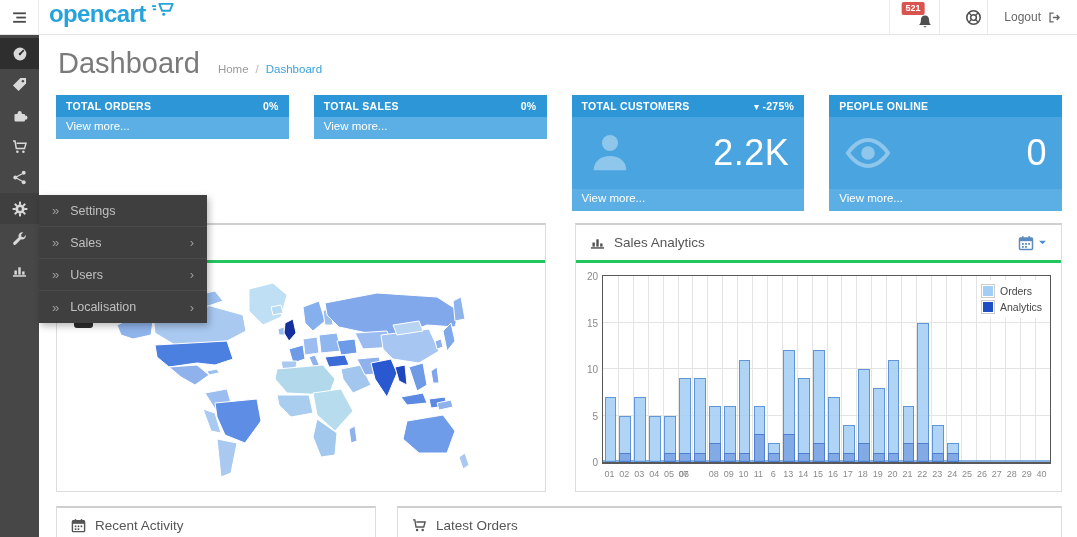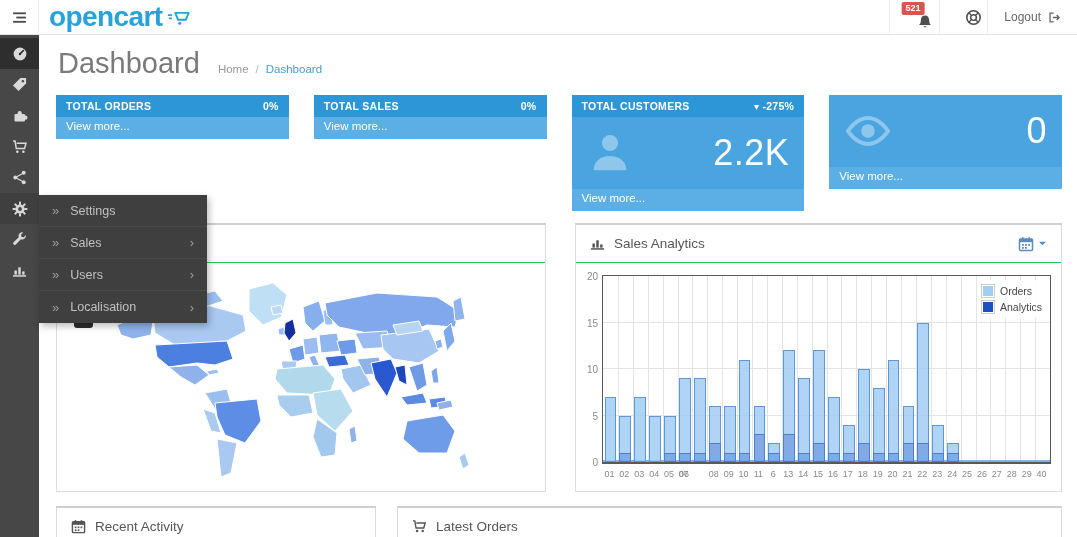--- a/index.html
+++ b/index.html
@@ -3,21 +3,21 @@
 <meta charset="utf-8">
 <style>
   * { margin:0; padding:0; box-sizing:border-box; }
   html,body { width:1077px; height:537px; overflow:hidden; }
   body { font-family:"Liberation Sans","DejaVu Sans",sans-serif; background:#fff; position:relative; color:#555; }
   svg { display:block; }
 
   
   .topbar { height:35px; background:#fff; border-bottom:1px solid #e4e4e4; display:flex; align-items:stretch; position:relative; z-index:40; }
   .menu-toggle { width:39px; display:flex; align-items:center; justify-content:center; border-right:1px solid #ececec; color:#4a4a4a; cursor:pointer; }
-  .logo { display:flex; align-items:center; padding-left:10px; color:#26a3dc; font-weight:bold; font-size:28px; letter-spacing:-0.6px; cursor:pointer; }
+  .logo { display:flex; align-items:flex-start; padding-left:10px; color:#26a3dc; font-weight:bold; font-size:24px; letter-spacing:-0.6px; cursor:pointer; }
   .logo-cart { margin-left:5px; color:#26a3dc; }
   .topbar-spacer { flex:1; }
   .topbar-item { display:flex; align-items:center; justify-content:center; border-left:1px solid #ececec; color:#4f4f4f; cursor:pointer;padding-left:20px; }
   .notif-box { width:50px; position:relative; }
   .notif-badge { position:absolute; top:2px; left:50%; transform:translateX(-58%); background:#d9534f; color:#fff; font-size:9px; font-weight:bold; padding:2px 4px; border-radius:2px; line-height:1; }
   .bell-wrap { margin-top:9px; }
   .globe-box { width:48px; }
   .logout-box { padding:0 16px; font-size:12px; color:#666; gap:7px; }
 
   
@@ -49,21 +49,21 @@
   .tile-change { font-weight:bold; display:flex; align-items:center; gap:3px; }
   .caret-down-icon::before { content:"\25BE"; font-size:10px; }
   .tile-body { background:#4aa4e0; height:72px; display:flex; align-items:center; justify-content:space-between; padding:0 15px; }
   .tile-icon { color:rgba(255,255,255,0.38); }
   .tile-value { color:#fff; font-size:36px; font-weight:300; letter-spacing:0.5px; }
   .tile-footer { background:#5cafe5; color:#fff; font-size:11.5px; padding:3px 10px; height:22px; cursor:pointer; }
 
   
   .panels-row { display:flex; gap:29px; margin-top:12px; }
   .panel { background:#fff; border:1px solid #dcdcdc; border-top:2px solid #cfcfcf; }
-  .panel-header { padding:9px 14px; border-bottom:1px solid #22c55e; display:flex; align-items:center; gap:9px; font-size:13.5px; color:#565656; height:38px; }
+  .panel-header { padding:9px 14px; border-bottom:3px solid #22c55e; display:flex; align-items:center; gap:9px; font-size:13.5px; color:#565656; height:38px; }
   .map-panel { width:490px; }
   .chart-panel { flex:1; }
   .map-body { position:relative; height:228px; overflow:hidden; }
   .map-zoom-btn { position:absolute; left:17px; width:19px; height:15px; background:#2d2d2d; color:#eee; border-radius:3px; text-align:center; font-size:11px; line-height:14px; cursor:pointer; }
   .mz-in { top:32px; } .mz-out { top:50px; }
 
   
   .chart-body { position:relative; height:228px; }
   .chart-plot { position:absolute; left:26px; right:10px; top:12px; bottom:27px; border:1px solid #585858; border-bottom-width:2px; }
   .vgrid { position:absolute; top:0; bottom:0; width:1px; background:#e4e4e4; }
@@ -337,20 +337,24 @@
         <span class="tile-icon">
             <svg width="46" height="46" fill="currentColor">
               <use href="#i-person"></use>
             </svg>
           </span>
         <span class="tile-value">2.2K</span>
       </div>
       <div class="tile-footer">View more...</div>
     </div>
     <div class="tile">
+      <div class="tile-header">
+          <span>PEOPLE ONLINE</span>
+          <span class="tile-change"></span>
+        </div>
       <div class="tile-body">
         <span class="tile-icon">
             <svg width="48" height="48" fill="currentColor">
               <use href="#i-eye"></use>
             </svg>
           </span>
         <span class="tile-value">0</span>
       </div>
       <div class="tile-footer">View more...</div>
     </div>

